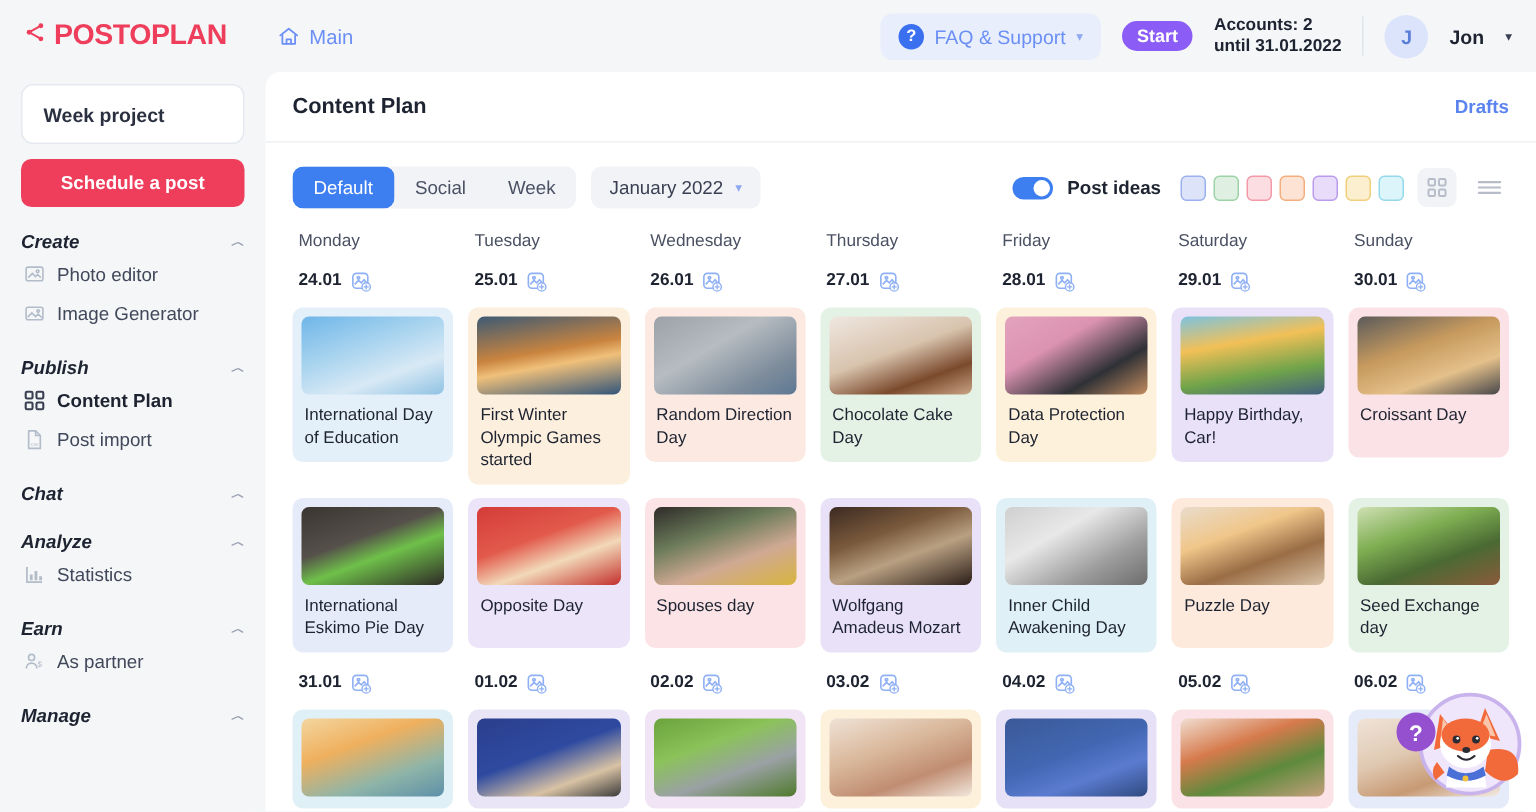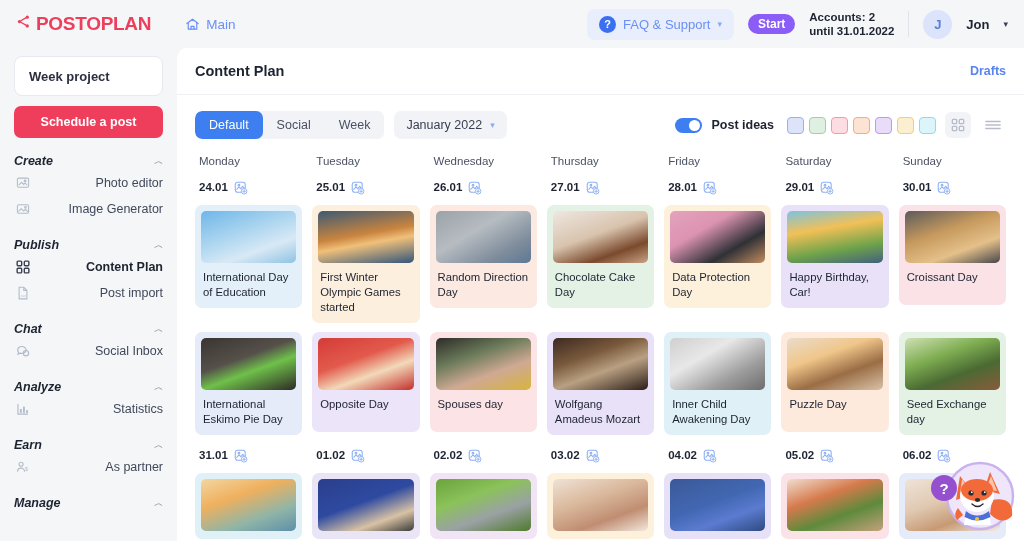--- a/index.html
+++ b/index.html
@@ -75,21 +75,21 @@
     font-family:"Liberation Sans", sans-serif;
   }
   .nav-group { margin-top:14px; }
   .nav-head {
     display:flex; align-items:center; justify-content:space-between;
     font-size:12.5px; font-weight:700; color:#1d2330; padding:2px 0 2px 0;font-style:italic;
   }
   .caret { color:#9aa3b2; font-size:9px; }
   .nav-item {
     display:flex; align-items:center; gap:8px;
-    font-size:12.5px; color:#41485a; padding:6px 0 6px 2px;justify-content:space-between;
+    font-size:12.5px; color:#41485a; padding:6px 0 6px 2px;
   }
   .nav-item.active { font-weight:700; color:#1d2330; }
   .nav-ico { width:14px; height:14px; flex:0 0 14px; display:block; color:#b3bcc9; }
   .nav-item.active .nav-ico { color:#3a4052; }
 
   
   .content {
     position:absolute; left:177px; top:48px; right:0; bottom:0;
     background:#fff; border-radius:10px 0 0 0; overflow:hidden;
   }
@@ -259,27 +259,20 @@
                 <path d="M10 1.6v4h4"></path>
                 <text x="6" y="14.6" font-size="4.4" fill="currentColor" stroke="none" font-family="Liberation Sans, sans-serif">csv</text>
               </svg></span>
             <span>Post import</span>
           </div>
         </div>
         <div class="nav-group">
           <div class="nav-head">
             <span>Chat</span>
             <span class="caret">︿</span>
-          </div>
-          <div class="nav-item">
-            <span class="nav-ico"><svg width="14" height="14" viewBox="0 0 18 18" fill="none" stroke="currentColor" stroke-width="1.5">
-                <path d="M2.2 7.6a5.4 4.4 0 1 1 3.4 4.1L2.6 13l.8-2.2a4.4 4.4 0 0 1-1.2-3.2z"></path>
-                <circle cx="12.8" cy="11.8" r="3.4"></circle>
-              </svg></span>
-            <span>Social Inbox</span>
           </div>
         </div>
         <div class="nav-group">
           <div class="nav-head">
             <span>Analyze</span>
             <span class="caret">︿</span>
           </div>
           <div class="nav-item">
             <span class="nav-ico"><svg width="14" height="14" viewBox="0 0 18 18" fill="none" stroke="currentColor" stroke-width="1.5">
                 <path d="M2.5 2.5v13h13"></path>

